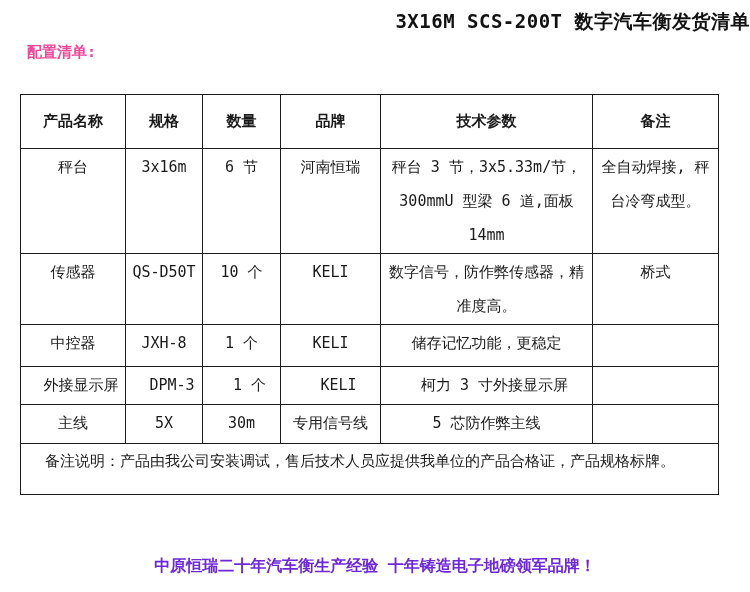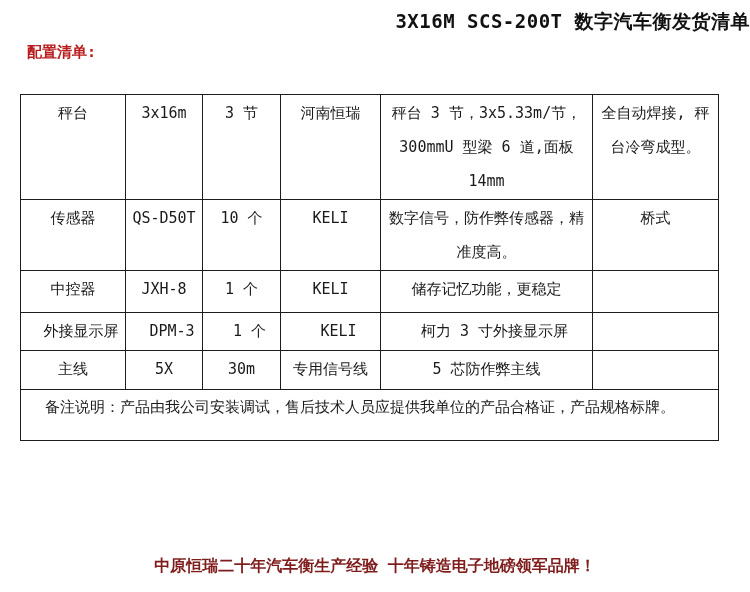--- a/index.html
+++ b/index.html
@@ -17,21 +17,21 @@
     font-size: 19px;
     font-weight: bold;
     letter-spacing: 0.5px;
     color: #111;
   }
   .subtitle {
     position: absolute;
     top: 43px; left: 27px;
     font-size: 15px;
     font-weight: bold;
-    color: #b91c1c;
+    color: #ec4899;
   }
   table.spec-table {
     position: absolute;
     top: 94px; left: 20px;
     width: 698px;
     border-collapse: collapse;
     table-layout: fixed;
   }
   .spec-table th, .spec-table td {
     border: 1px solid #1c1c1c;
@@ -62,43 +62,51 @@
     padding-left: 24px;
     line-height: 32px;
   }
   .footer-slogan {
     position: absolute;
     top: 550px; left: 0; width: 750px;
     text-align: center;
     font-size: 16px;
     font-weight: bold;
     line-height: 32px;
-    color: #7f1d1d;
+    color: #6d28d9;
   }
 </style>
 </head>
 <body>
 
 <div class="doc-title">3X16M SCS-200T 数字汽车衡发货清单</div>
 <div class="subtitle">配置清单:</div>
 
 <table class="spec-table">
   <colgroup>
     <col style="width:105px">
     <col style="width:77px">
     <col style="width:78px">
     <col style="width:100px">
     <col style="width:212px">
     <col style="width:126px">
   </colgroup>
   <tbody>
+    <tr>
+      <th>产品名称</th>
+      <th>规格</th>
+      <th>数量</th>
+      <th>品牌</th>
+      <th>技术参数</th>
+      <th>备注</th>
+    </tr>
     <tr class="r1">
       <td>秤台</td>
       <td>3x16m</td>
-      <td>3 节</td>
+      <td>6 节</td>
       <td>河南恒瑞</td>
       <td>秤台 3 节，3x5.33m/节，300mmU 型梁 6 道,面板 14mm</td>
       <td>全自动焊接, 秤台冷弯成型。</td>
     </tr>
     <tr class="r2">
       <td>传感器</td>
       <td>QS-D50T</td>
       <td>10 个</td>
       <td>KELI</td>
       <td>数字信号，防作弊传感器，精准度高。</td>

